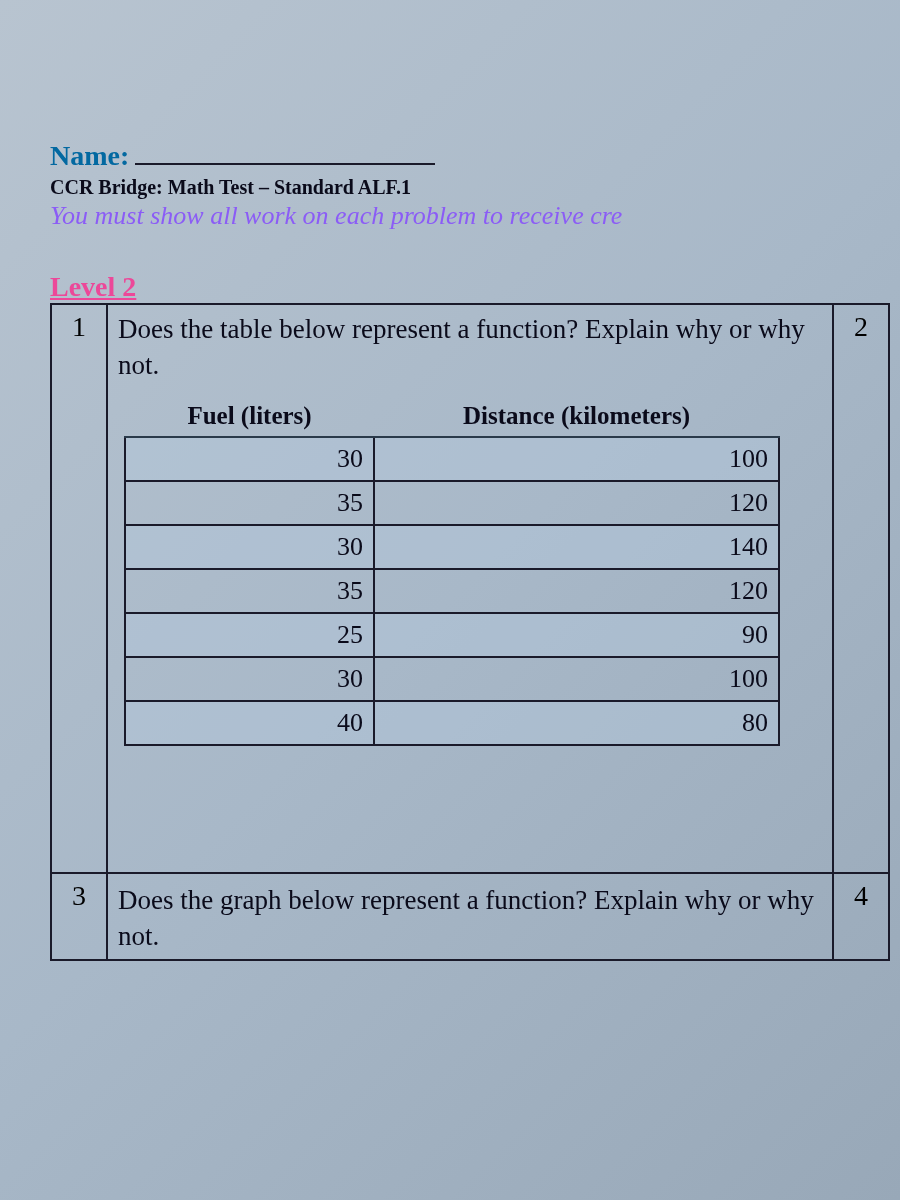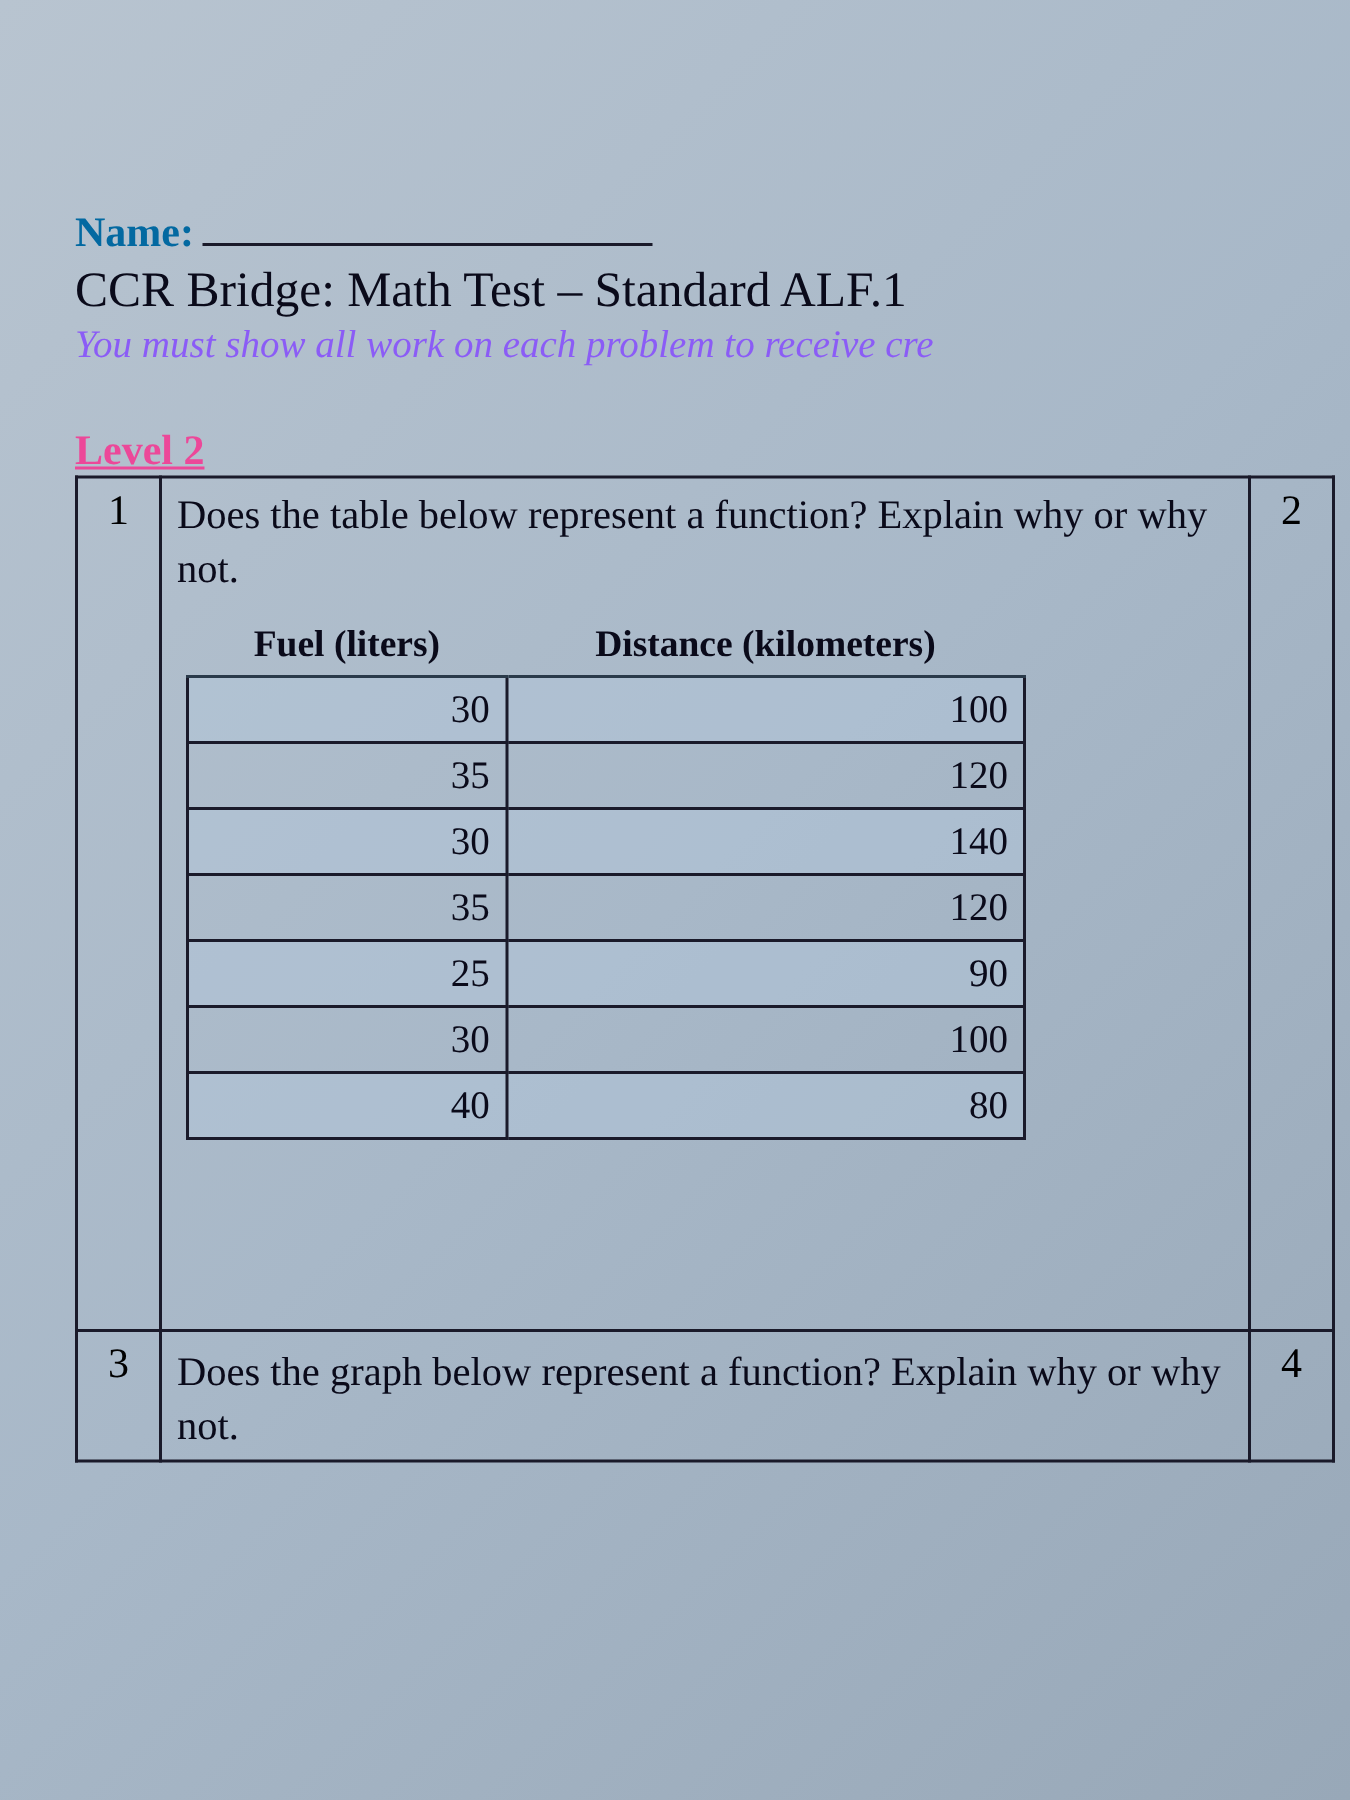--- a/index.html
+++ b/index.html
@@ -26,22 +26,22 @@
       font-size: 28px;
       color: #0369a1;
     }
     .name-line {
       display: inline-block;
       border-bottom: 2px solid #1a1a2a;
       width: 300px;
       height: 24px;
     }
     .title {
-      font-weight: normal;
-      font-size: 33px;
+      font-weight: bold;
+      font-size: 20px;
       color: #0a0a1a;
       margin-bottom: 2px;
     }
     .instruction {
       font-style: italic;
       font-size: 26px;
       color: #8b5cf6;
       margin-bottom: 40px;
       white-space: nowrap;
       overflow: hidden;
@@ -73,21 +73,21 @@
       font-size: 27px;
       color: #0a0a1a;
     }
     .q-text {
       margin-bottom: 12px;
       line-height: 1.35;
     }
     .data-table {
       margin: 4px 0 120px 6px;
       border-collapse: collapse;
-      width: 560px;
+      width: 656px;
     }
     .data-table th {
       font-weight: bold;
       font-size: 25px;
       text-align: center;
       padding: 6px 20px 6px 20px;
       border-bottom: 2px solid #2a3a4a;
       color: #0a0a1a;
     }
     .data-table td {

